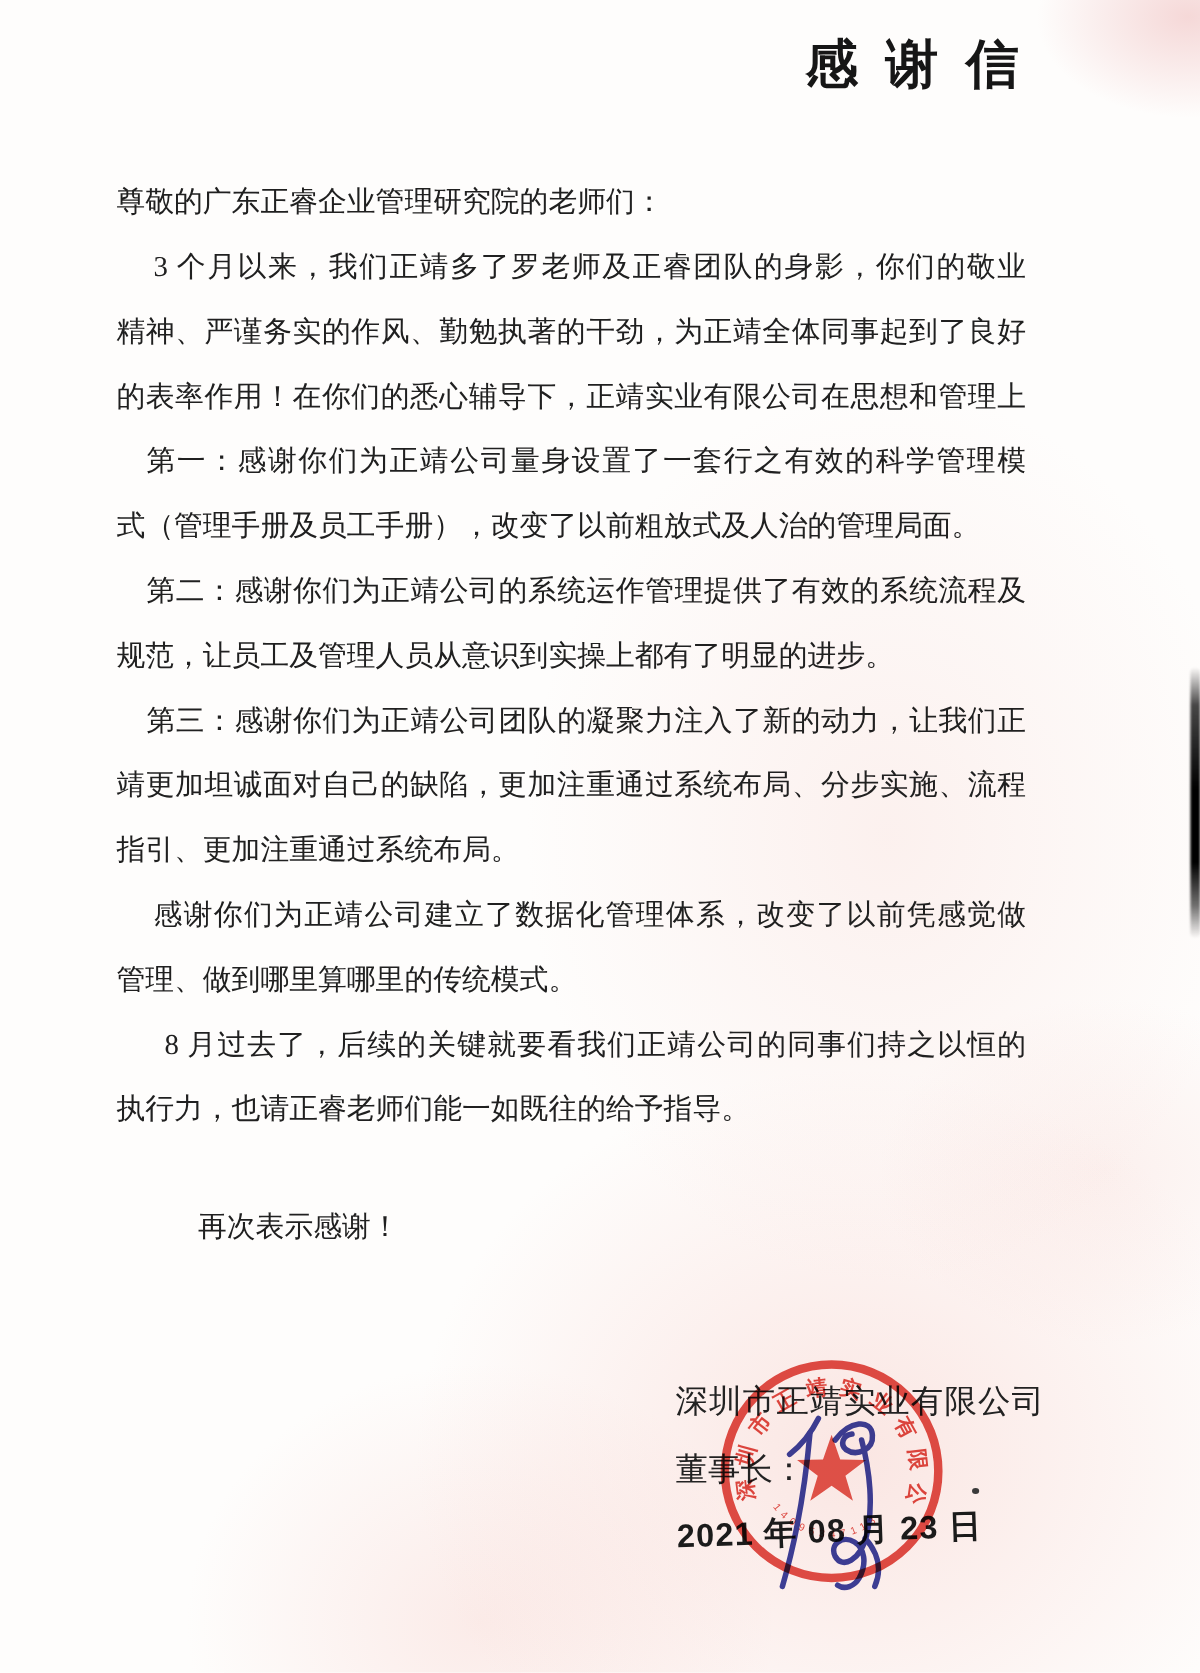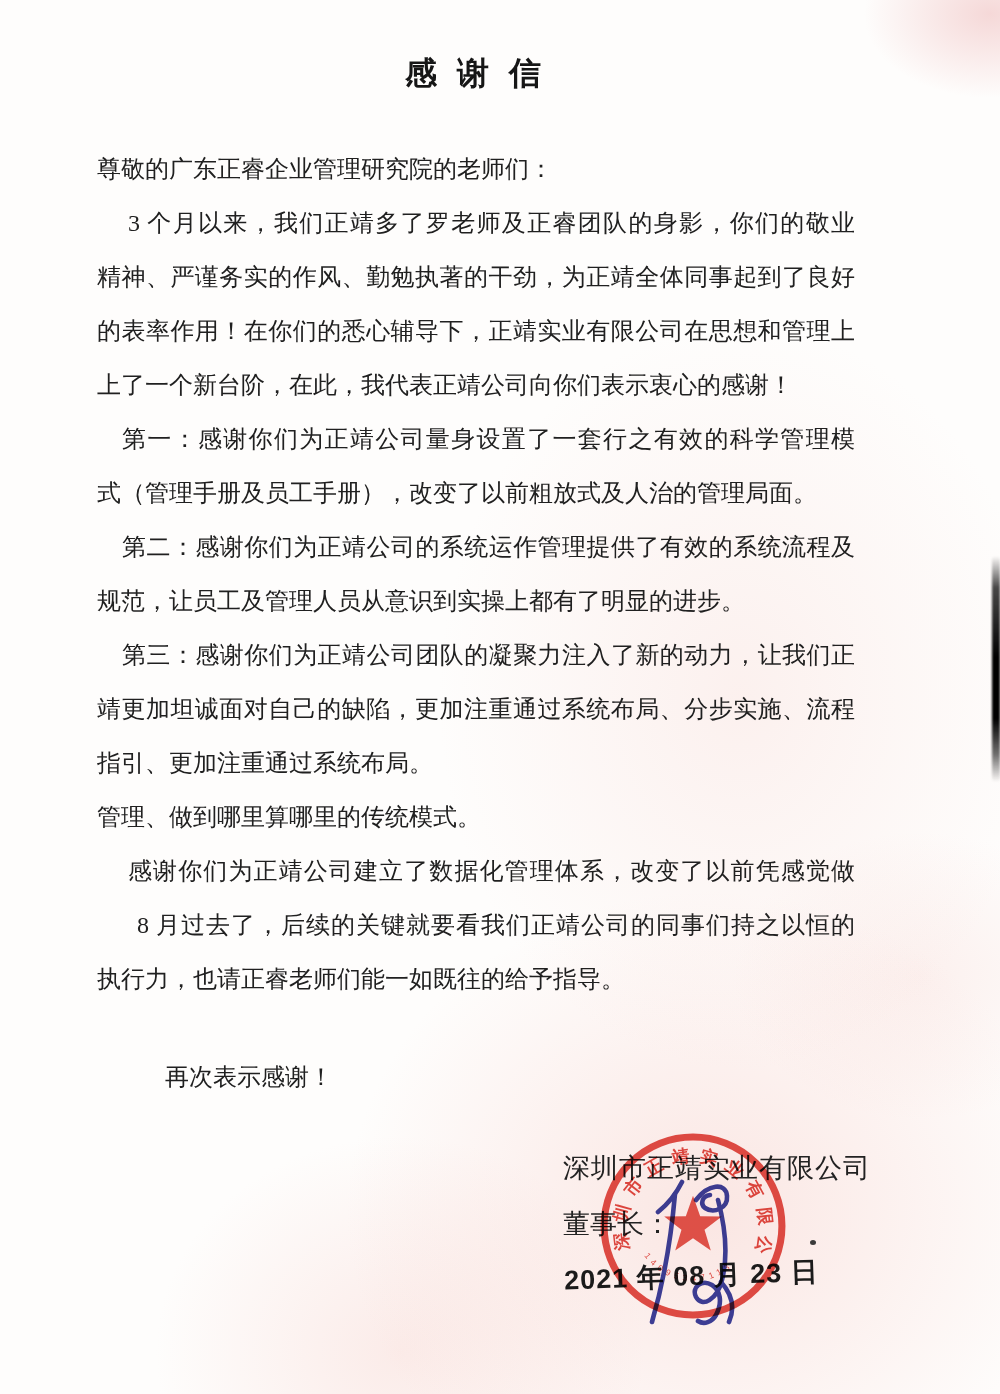--- a/index.html
+++ b/index.html
@@ -13,22 +13,22 @@
     color:#1f1f1f;
     background:
       radial-gradient(180px 120px at 99% 1%, rgba(238,186,186,0.55), transparent 70%),
       radial-gradient(420px 520px at 74% 50%, rgba(246,208,202,0.28), transparent 72%),
       radial-gradient(520px 460px at 71% 87%, rgba(245,195,188,0.40), transparent 70%),
       radial-gradient(340px 300px at 40% 97%, rgba(246,206,200,0.38), transparent 72%),
       radial-gradient(260px 200px at 92% 70%, rgba(246,210,205,0.30), transparent 72%),
       #fefdfc;
   }
   .title{
-    position:absolute;top:52px;left:97px;width:758px;
-    text-align:center;font-size:32px;font-weight:bold;
+    position:absolute;top:24px;left:97px;width:758px;
+    text-align:right;font-size:44px;font-weight:bold;
     letter-spacing:6px;color:#161616;
   }
   .content{
     position:absolute;top:142px;left:97px;width:758px;
     font-size:24px;line-height:54px;color:#202020;
   }
   .line{height:54px;white-space:nowrap;}
   .fill{white-space:normal;text-align:justify;text-align-last:justify;}
   .ind-a{text-indent:25px;}
   .ind-b{text-indent:31px;}
@@ -73,30 +73,29 @@
 
 <div class="page">
 
   <div class="title">感 谢 信</div>
 
   <div class="content">
     <div class="line">尊敬的广东正睿企业管理研究院的老师们：</div>
     <div class="line fill ind-b">3 个月以来，我们正靖多了罗老师及正睿团队的身影，你们的敬业</div>
     <div class="line fill">精神、严谨务实的作风、勤勉执著的干劲，为正靖全体同事起到了良好</div>
     <div class="line fill">的表率作用！在你们的悉心辅导下，正靖实业有限公司在思想和管理上</div>
-    <div class="line">上了一个新台阶，在此，我代表正靖公司向你们表示衷心的感谢！</div>
     <div class="line fill ind-a">第一：感谢你们为正靖公司量身设置了一套行之有效的科学管理模</div>
     <div class="line">式（管理手册及员工手册），改变了以前粗放式及人治的管理局面。</div>
     <div class="line fill ind-a">第二：感谢你们为正靖公司的系统运作管理提供了有效的系统流程及</div>
     <div class="line">规范，让员工及管理人员从意识到实操上都有了明显的进步。</div>
     <div class="line fill ind-a">第三：感谢你们为正靖公司团队的凝聚力注入了新的动力，让我们正</div>
     <div class="line fill">靖更加坦诚面对自己的缺陷，更加注重通过系统布局、分步实施、流程</div>
     <div class="line">指引、更加注重通过系统布局。</div>
+    <div class="line fill ind-b">感谢你们为正靖公司建立了数据化管理体系，改变了以前凭感觉做</div>
     <div class="line">管理、做到哪里算哪里的传统模式。</div>
-    <div class="line fill ind-b">感谢你们为正靖公司建立了数据化管理体系，改变了以前凭感觉做</div>
     <div class="line fill ind-c">8 月过去了，后续的关键就要看我们正靖公司的同事们持之以恒的</div>
     <div class="line">执行力，也请正睿老师们能一如既往的给予指导。</div>
     <div class="line closing ind-e">再次表示感谢！</div>
   </div>
 
   <div class="sig-company">深圳市正靖实业有限公司</div>
   <div class="sig-role">董事长：</div>
   <div class="sig-date">2021 年 08 月 23 日</div>
 
   <svg class="seal" viewBox="0 0 190 190">

